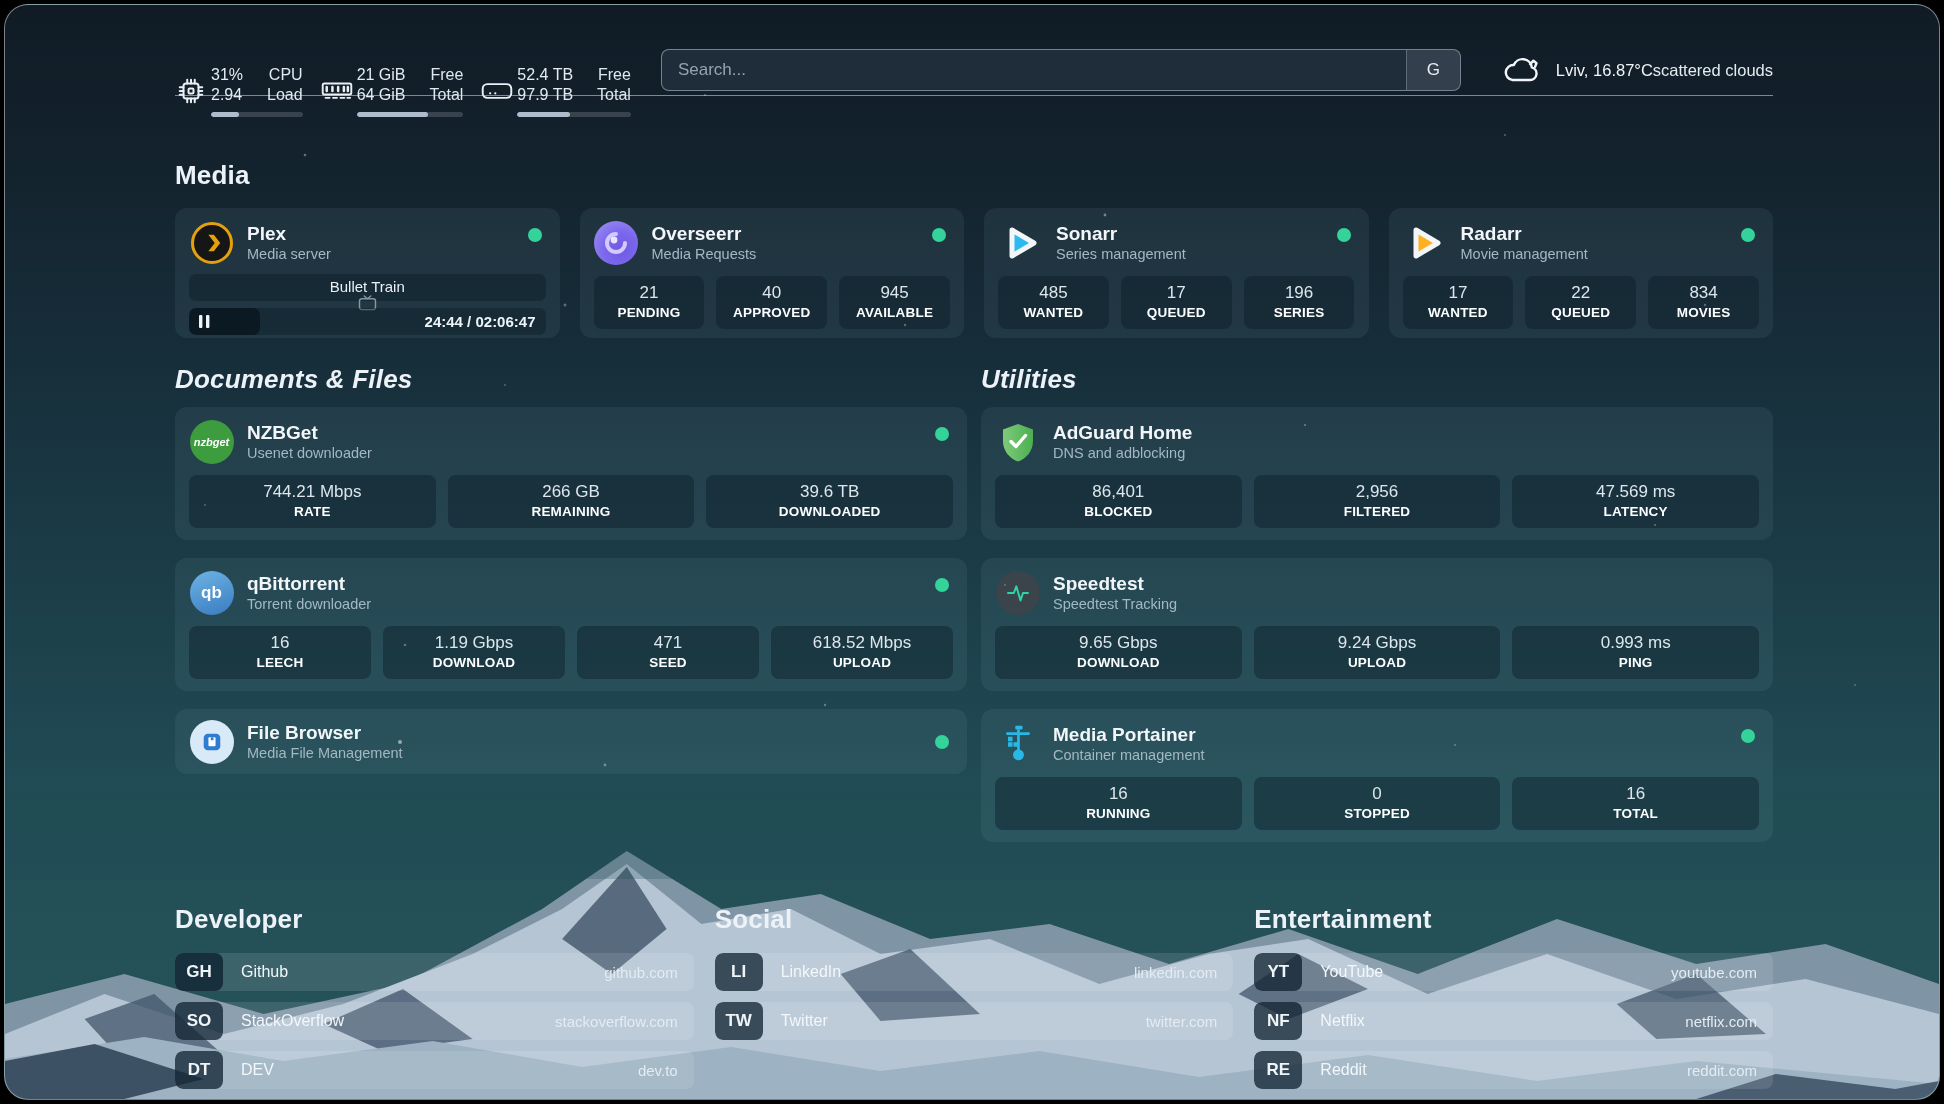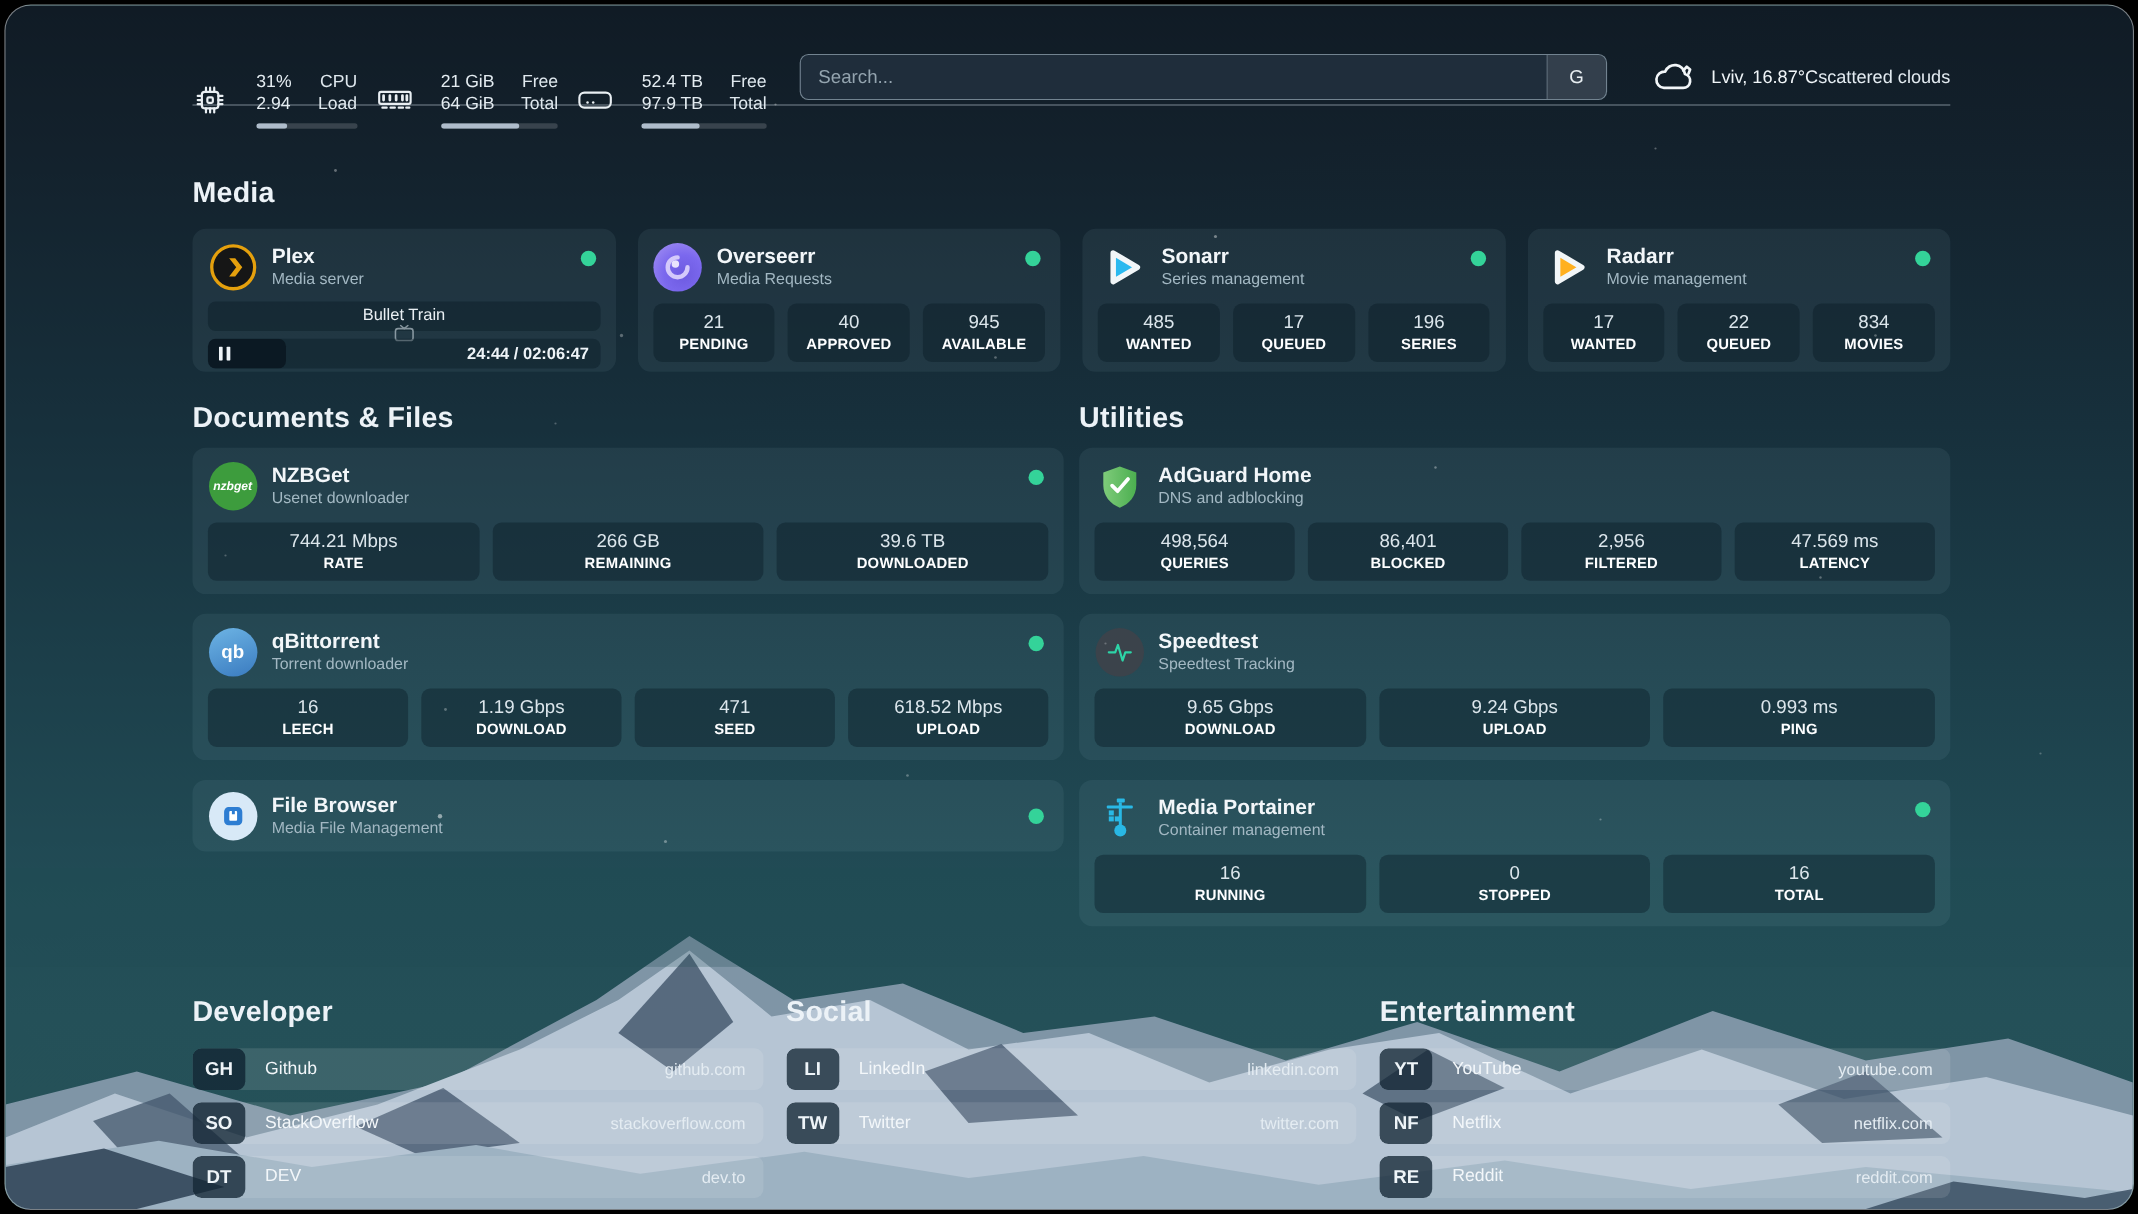--- a/index.html
+++ b/index.html
@@ -11,21 +11,21 @@
     background:linear-gradient(180deg,#101b25 0%, #13212c 12%, #17303c 35%, #1c3f4a 55%, #214b55 72%, #245058 84%, #265259 100%);
   }
   .bg-mountains { position:absolute; left:0; bottom:0; width:100%; height:310px; display:block; }
   .specks { position:absolute; inset:0; pointer-events:none; z-index:50; }
 
   .content { position:absolute; left:170px; right:166px; top:0; z-index:5; }
 
   
   header { display:flex; align-items:center; padding-top:30px; height:100px; }
   .metrics { display:flex; gap:18px; align-items:center; }
-  .metric { display:flex; align-items:center; gap:26px;margin-top:42px; }
+  .metric { display:flex; align-items:center; gap:4px;margin-top:42px; }
   .metric-icon { width:32px; display:flex; justify-content:center; color:#e9eff3; flex:none; }
   .metric-body { display:flex; flex-direction:column; }
   .metric-rows { display:flex; gap:24px; }
   .m-col { display:flex; flex-direction:column; font-size:16px; line-height:20px; color:#e4ecf1; }
   .m-col.labels { align-items:flex-end; color:#dfe8ee; }
   .metric-bar { margin-top:7px; height:5px; border-radius:3px; background:rgba(255,255,255,0.16); overflow:hidden; }
   .metric-fill { height:100%; border-radius:3px; background:#aebccb; }
 
   .search-box { flex:1; display:flex; align-items:stretch; height:42px; margin:0 40px 0 30px;
     background:rgba(33,48,61,0.88); border:1px solid rgba(160,178,192,0.65); border-radius:8px; overflow:hidden; }
@@ -65,21 +65,21 @@
   
   .plex-media { margin-top:9px; background:rgba(7,24,34,0.40); border-radius:7px; padding:4px 10px;
     display:flex; align-items:center; justify-content:space-between; font-size:15px; color:#e9eff3; height:27px;flex-direction:column; }
   .plex-progress { margin-top:7px; background:rgba(7,24,34,0.40); border-radius:7px; height:27px;
     position:relative; display:flex; align-items:center; overflow:hidden; }
   .plex-fill { position:absolute; left:0; top:0; bottom:0; background:rgba(9,20,30,0.78); border-radius:7px;
     display:flex; align-items:center; padding-left:10px; }
   .plex-time { margin-left:auto; margin-right:10px; font-size:15px; font-weight:600; color:#eef4f8; z-index:1; }
 
   .two-col { display:grid; grid-template-columns:1fr 1fr; gap:0 14px; margin-top:26px; }
-  .col-title { margin:0 0 12px; }
+  .col-title { margin:0 0 12px;font-style:italic; }
   .col .card + .card { margin-top:18px; }
   .card-slim { padding:10px 14px; }
 
   
   .bm-grid { display:grid; grid-template-columns:repeat(3,1fr); gap:0 21px; margin-top:62px; }
   .bm-title { margin:0 0 18px; }
   .bm-row { display:flex; align-items:center; height:38px; border-radius:8px; overflow:hidden;
     background:rgba(255,255,255,0.11); margin-bottom:11px; cursor:pointer; }
   .bm-abbr { width:48px; align-self:stretch; flex:none; background:rgba(11,30,44,0.74); border-radius:8px;
     display:flex; align-items:center; justify-content:center; font-weight:700; font-size:17px; color:#eef4f8; }
@@ -445,24 +445,20 @@
                 <path d="M22 4 L37 9.5 V21 C37 31 30.5 38.5 22 41.5 C13.5 38.5 7 31 7 21 V9.5 Z" fill="url(#ag)"></path>
                 <path d="M15 21.5 L20 26.5 L29.5 15.5" fill="none" stroke="#fff" stroke-width="3.4" stroke-linecap="round" stroke-linejoin="round"></path>
               </svg>
             </div>
             <div class="app-titles">
               <div class="app-name">AdGuard Home</div>
               <div class="app-desc">DNS and adblocking</div>
             </div>
           </div>
           <div class="stat-row">
-            <div class="stat">
-              <div class="stat-value">498,564</div>
-              <div class="stat-label">QUERIES</div>
-            </div>
             <div class="stat">
               <div class="stat-value">86,401</div>
               <div class="stat-label">BLOCKED</div>
             </div>
             <div class="stat">
               <div class="stat-value">2,956</div>
               <div class="stat-label">FILTERED</div>
             </div>
             <div class="stat">
               <div class="stat-value">47.569 ms</div>

